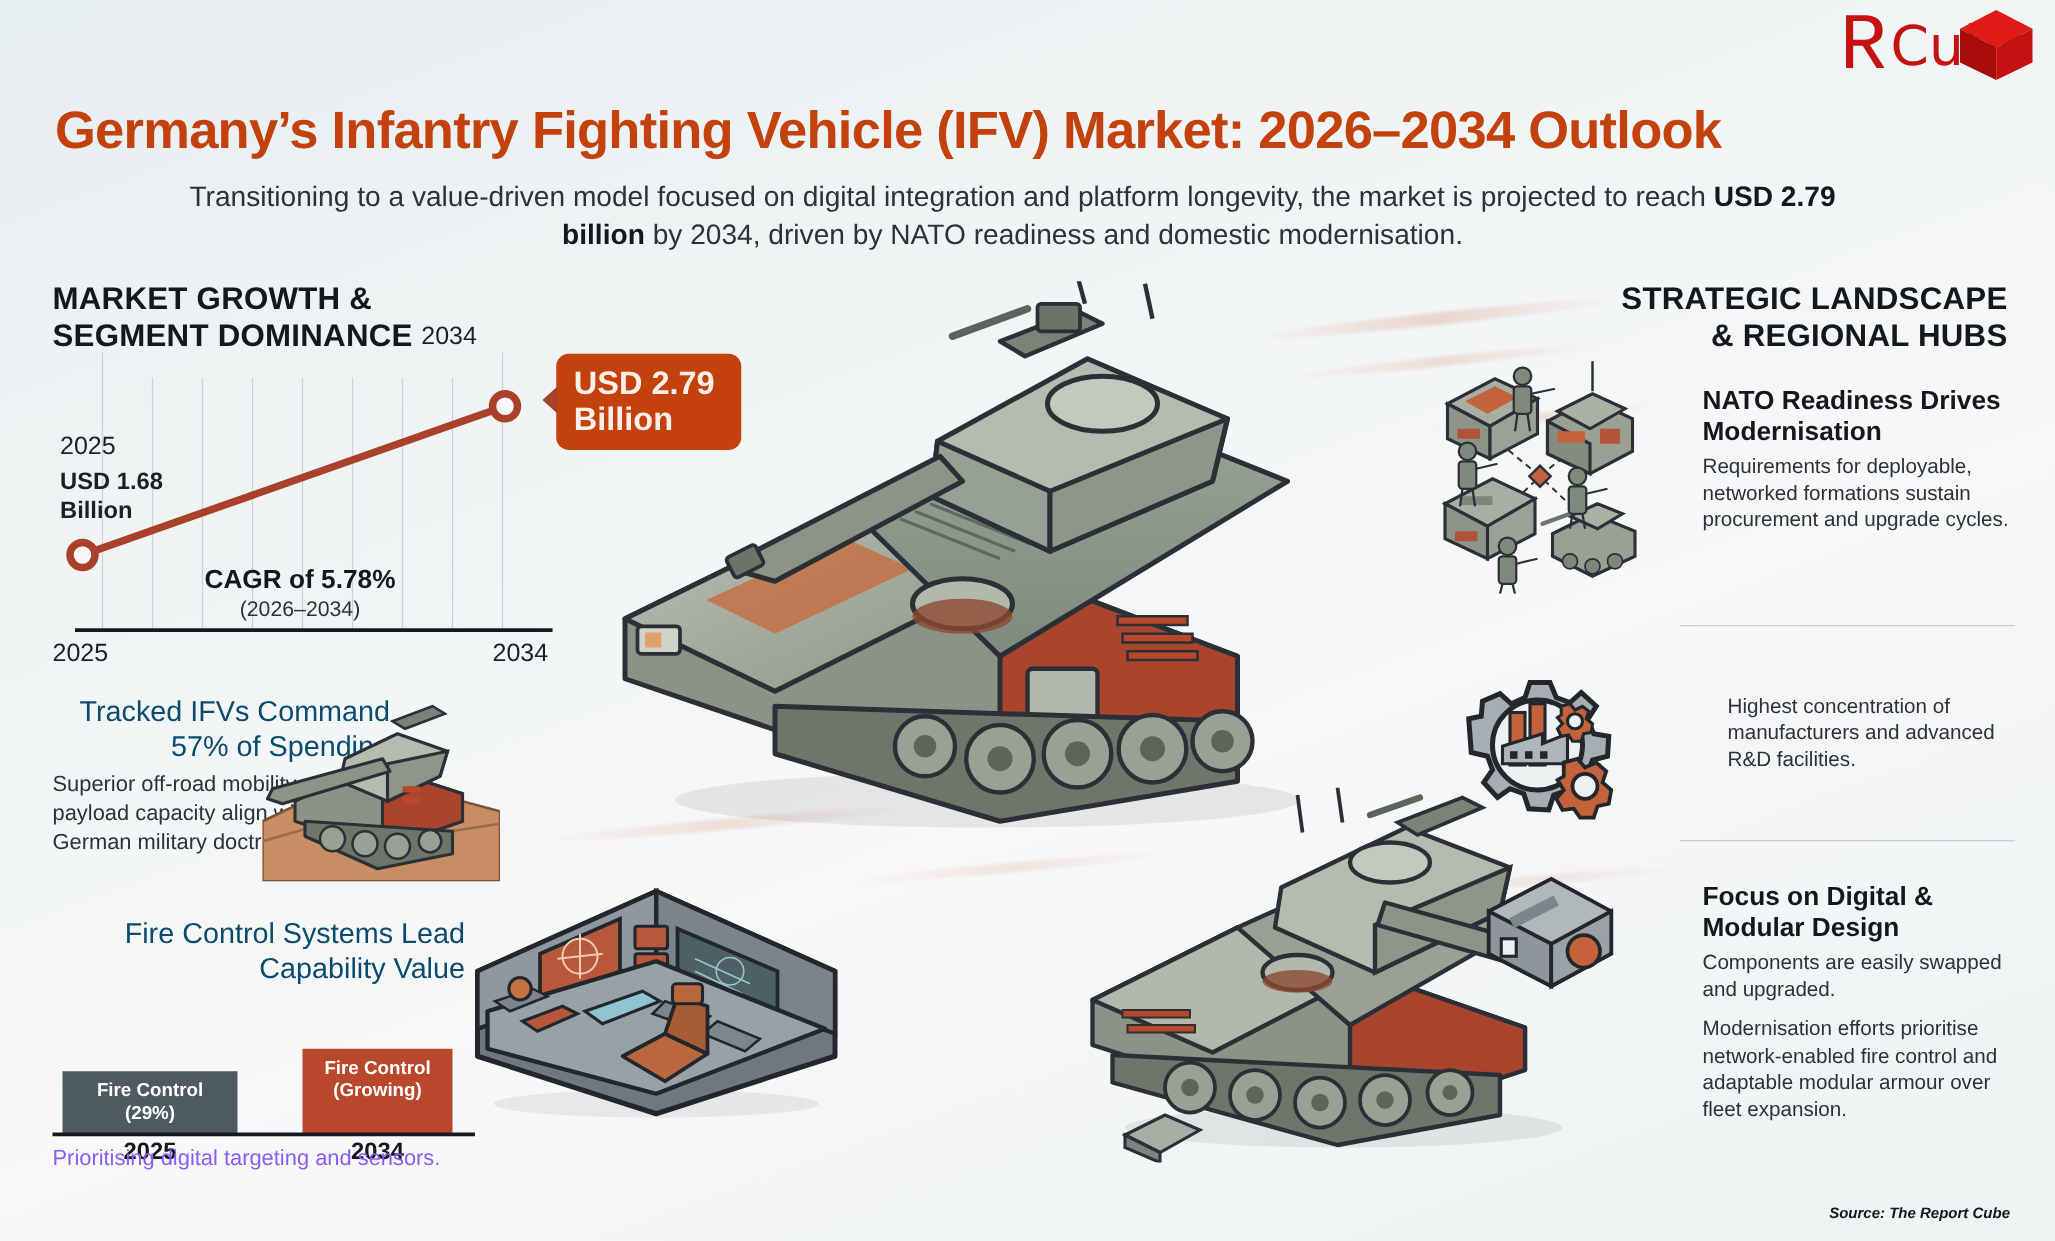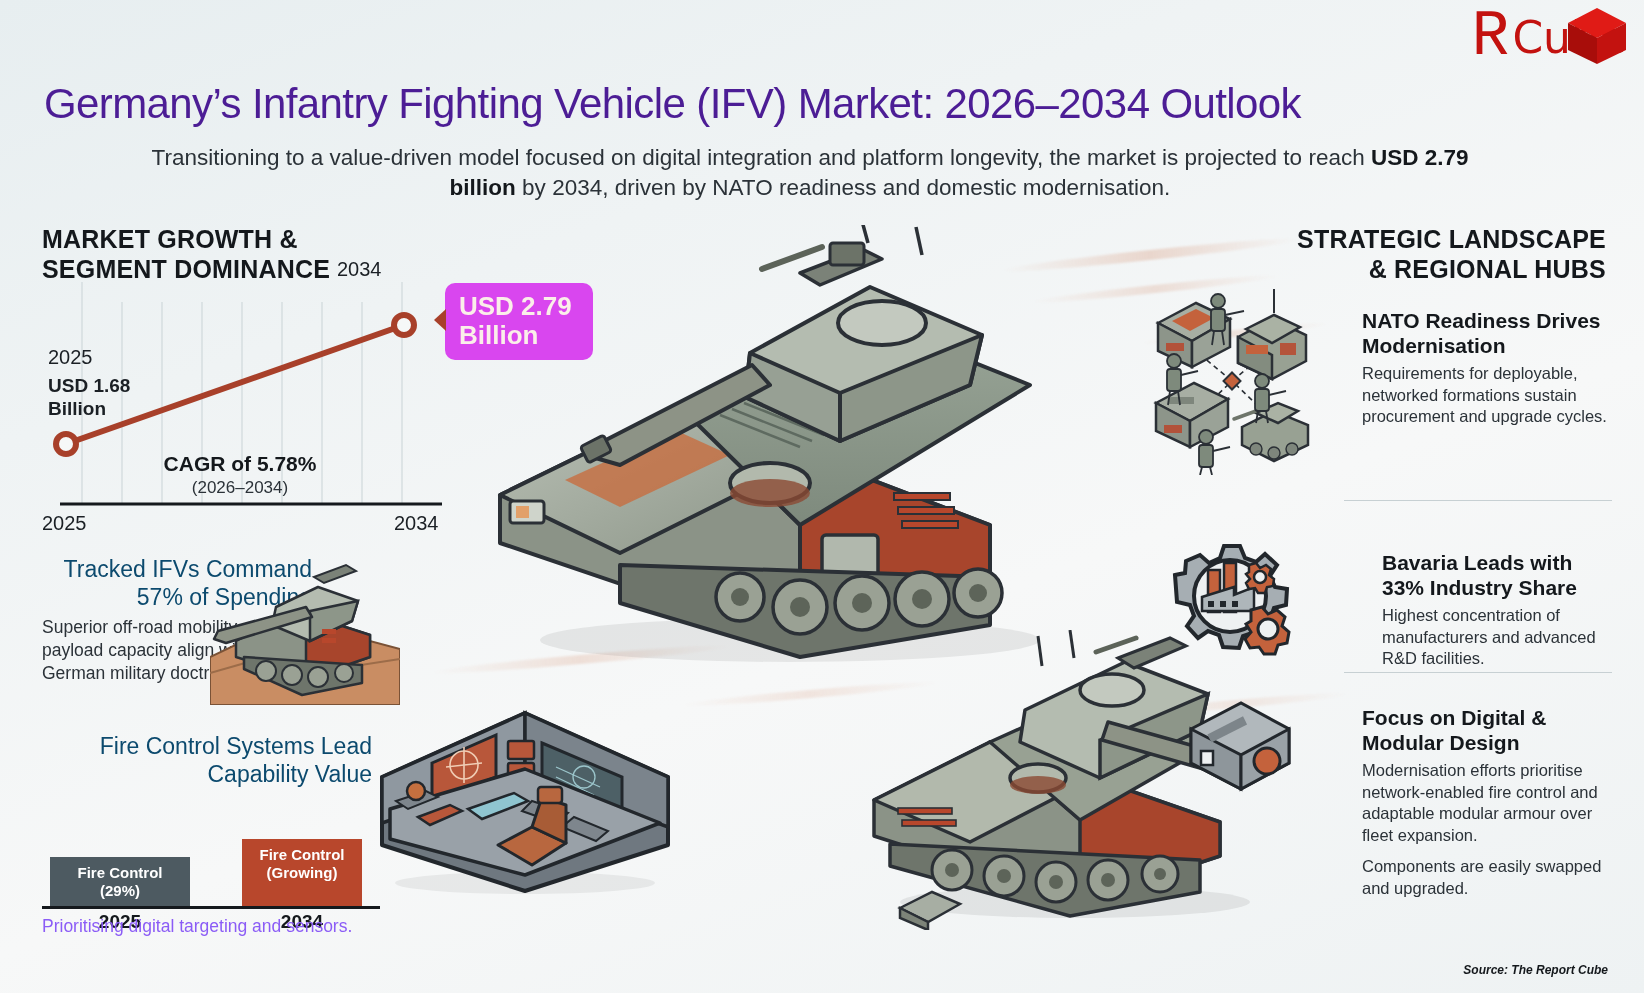--- a/index.html
+++ b/index.html
@@ -19,21 +19,21 @@
   #logo .ya {
     font-family:"DejaVu Sans", sans-serif; font-size:58px; color:#c3120f;
     line-height:.92; transform:scaleX(-1); display:inline-block; font-weight:400;
   }
   #logo .cube-word { font-family:"DejaVu Sans", sans-serif; font-size:44px; color:#c3120f; line-height:1.05; margin-left:1px; }
   #logo .cube3d { position:absolute; right:-4px; top:-2px; }
 
   
   #title {
     position:absolute; left:44px; top:80px; width:1290px;
-    font-size:42px; font-weight:400; letter-spacing:-.6px; color:#4c1d95;
+    font-size:42px; font-weight:700; letter-spacing:-.6px; color:#c2410c;
     white-space:nowrap;
   }
   #subtitle {
     position:absolute; left:150px; top:143px; width:1320px; text-align:center;
     font-size:22.5px; line-height:1.32; color:#2b3238;
   }
   #subtitle b { font-weight:700; color:#14181c; }
 
   
   .sect-head {
@@ -50,21 +50,21 @@
   #lbl-2025-top { left:6px; top:84px; font-size:20px; font-weight:500; }
   #lbl-2025-val { left:6px; top:112px; font-size:19px; font-weight:700; line-height:1.22; width:120px; }
   #cagr { position:absolute; left:78px; top:190px; width:240px; text-align:center; }
   #cagr .big { font-size:21px; font-weight:800; color:#14181c; }
   #cagr .sm  { font-size:17px; color:#2b3238; margin-top:2px; }
   #ax-2025 { left:0px; top:250px; font-size:20px; font-weight:500; }
   #ax-2034 { left:352px; top:250px; font-size:20px; font-weight:500; }
 
   
   #callout {
-    position:absolute; left:445px; top:283px; background:#d946ef; color:#fbeee9;
+    position:absolute; left:445px; top:283px; background:#c2410c; color:#fbeee9;
     border-radius:10px; padding:9px 14px 11px 14px; font-size:26px; font-weight:700;
     line-height:1.1; width:148px;
   }
   #callout:before {
     content:""; position:absolute; left:-11px; top:26px; width:0; height:0;
     border-top:11px solid transparent; border-bottom:11px solid transparent;
     border-right:12px solid #a8402a;
   }
 
   
@@ -201,29 +201,28 @@
   </div>
   <div id="bars-caption">Prioritising digital targeting and sensors.</div>
 
   <div class="rfeat" id="r1">
     <div class="t">NATO Readiness Drives Modernisation</div>
     <div class="b">Requirements for deployable, networked formations sustain procurement and upgrade cycles.</div>
   </div>
   <div class="rdiv" style="top:500px;"></div>
 
   <div class="rfeat" id="r2">
-    <div class="t">Bavaria Leads with 33% Industry Share</div>
     <div class="b">Highest concentration of manufacturers and advanced R&amp;D facilities.</div>
   </div>
   <div class="rdiv" style="top:672px;"></div>
 
   <div class="rfeat" id="r3">
     <div class="t">Focus on Digital &amp; Modular Design</div>
+    <div class="b">Components are easily swapped and upgraded.</div>
     <div class="b">Modernisation efforts prioritise network-enabled fire control and adaptable modular armour over fleet expansion.</div>
-    <div class="b">Components are easily swapped and upgraded.</div>
   </div>
 
   <div id="source">Source: The Report Cube</div>
 
   <svg class="illus" id="illus-main" width="620" height="450" viewBox="0 0 620 450">
     <defs>
       <linearGradient id="hullG" x1="0" y1="0" x2="0" y2="1">
         <stop offset="0" stop-color="#9aa698"></stop>
           <stop offset="1" stop-color="#7e8a7d"></stop>
       </linearGradient>

